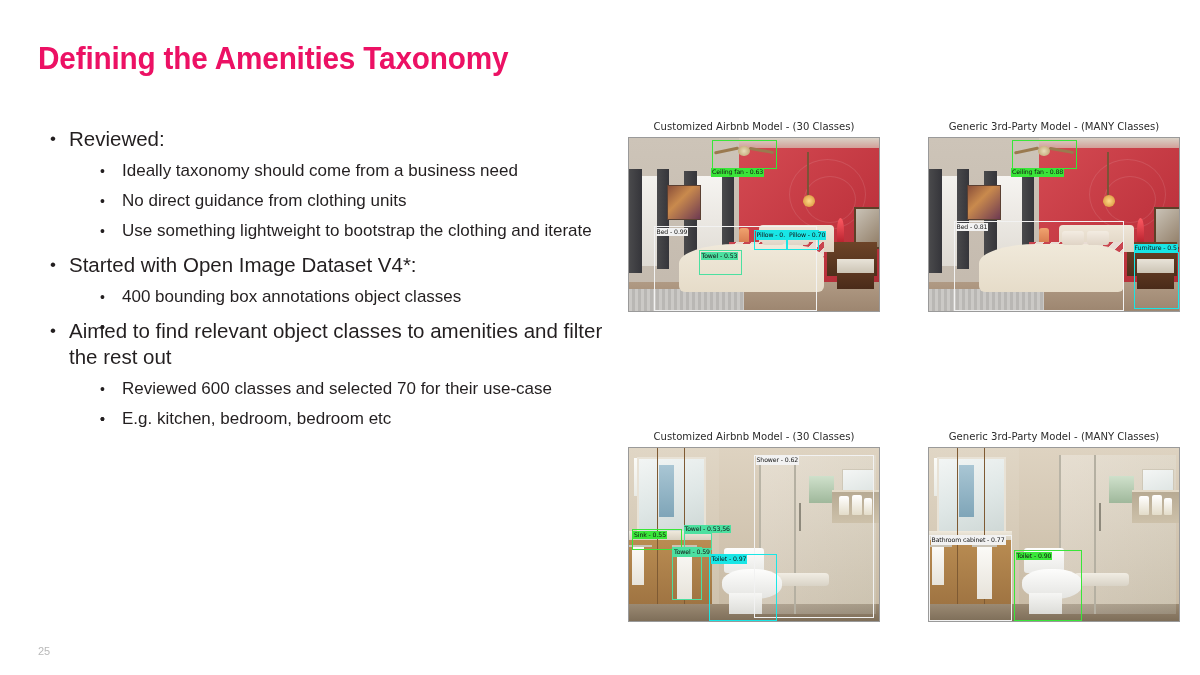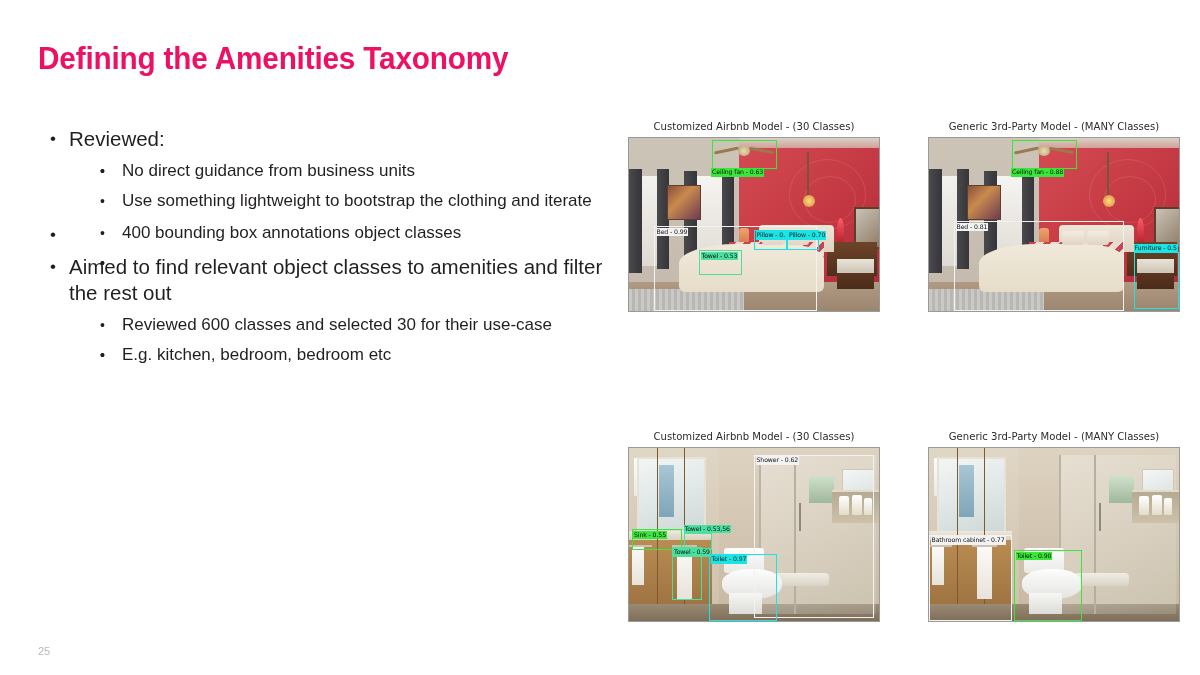--- a/index.html
+++ b/index.html
@@ -171,55 +171,57 @@
 
   <div class="outline">
 
     <div class="group">
       <div class="lvl1">
         <span class="dot">•</span>
         <span>Reviewed:</span>
       </div>
       <div class="lvl2">
         <span class="dot">•</span>
-      </div>
-      <div class="lvl2">
-        <span class="dot">•</span>
-        <span>No direct guidance from business units</span>
+        <span>Ideally taxonomy should come from a business need</span>
+      </div>
+      <div class="lvl2">
+        <span class="dot">•</span>
+        <span>No direct guidance from clothing units</span>
       </div>
       <div class="lvl2">
         <span class="dot">•</span>
         <span>Use something lightweight to bootstrap the clothing and iterate</span>
       </div>
     </div>
 
     <div class="group">
       <div class="lvl1">
         <span class="dot">•</span>
+        <span>Started with Open Image Dataset V4*:</span>
       </div>
       <div class="lvl2">
         <span class="dot">•</span>
         <span>400 bounding box annotations object classes</span>
       </div>
       <div class="lvl2">
         <span class="dot">•</span>
       </div>
       <div class="lvl2">
         <span class="dot">•</span>
       </div>
     </div>
 
     <div class="group">
       <div class="lvl1">
         <span class="dot">•</span>
         <span>Aimed to find relevant object classes to amenities and filter the rest out</span>
       </div>
       <div class="lvl2">
         <span class="dot">•</span>
-        <span>Reviewed 600 classes and selected 30 for their use-case</span>
+        <span>Reviewed 600 classes and selected 70 for their use-case</span>
       </div>
       <div class="lvl2">
         <span class="dot">•</span>
       </div>
       <div class="lvl2">
         <span class="dot">•</span>
         <span>E.g. kitchen, bedroom, bedroom etc</span>
       </div>
     </div>
   </div>

